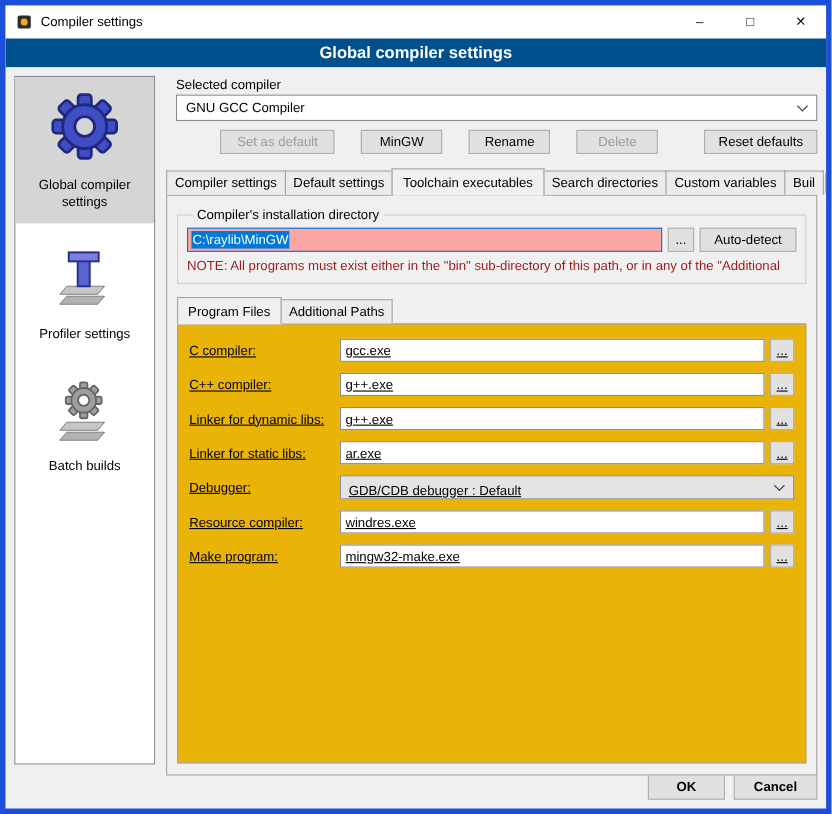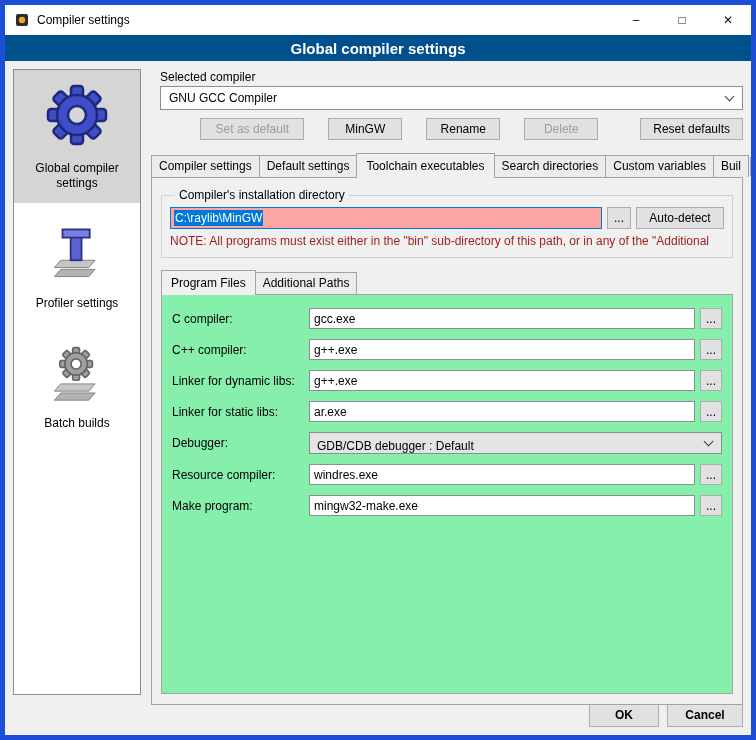--- a/index.html
+++ b/index.html
@@ -53,22 +53,22 @@
   legend { font-size:12px; padding:0 4px; margin-left:5px; }
   .dirrow { display:flex; gap:5px; align-items:center; }
   .fakeinput { flex:1; height:22px; border:1px solid #0078d7; background:#fca5a5; display:flex; align-items:center;
                padding:0 3px; font-size:12px; overflow:hidden; }
   .fakeinput .sel { background:#0078d7; color:#fff; padding:1px 1px; white-space:nowrap; }
   .browse { width:24px; height:22px; padding:0; }
   .autodetect { height:22px; min-width:88px; }
   .note { font-size:12px; color:#9b1c1c; margin-top:5px; white-space:nowrap; overflow:hidden; }
   
   .subtabbar { display:flex; align-items:flex-end; margin-top:12px; position:relative; z-index:2;text-align:center; }
-  .subpanel { flex:1; border:1px solid #a3a3a3; background:#86efac; margin-top:0;
-              padding:13px 10px; display:flex; flex-direction:column; gap:10px; position:relative; z-index:1; }
+  .subpanel { flex:1; border:1px solid #a3a3a3; background:#eab308; margin-top:0;
+              padding:13px 10px; display:flex; flex-direction:column; gap:10px; position:relative; z-index:1;text-decoration:underline; }
   .frow { display:flex; align-items:center; gap:5px; }
   .flabel { width:132px; font-size:12px; flex:none; }
   .finput { flex:1; height:21px; border:1px solid #8a8d91; background:#fff; font-size:12px; padding:0 4px; min-width:0; }
   .fbrowse { width:22px; height:21px; padding:0; flex:none; }
   .fcombo { flex:1; height:22px; background:#e4e4e4; border:1px solid #8a8d91; display:flex; align-items:flex-end;
             padding:0 24px 0 7px; font-size:12px; position:relative; }
   
   .footer { position:absolute; right:8px; bottom:8px; display:flex; gap:8px;font-weight:bold; }
   .footer .btn { height:24px; }
   .ok-btn { min-width:70px; } .cancel-btn { min-width:76px; }

